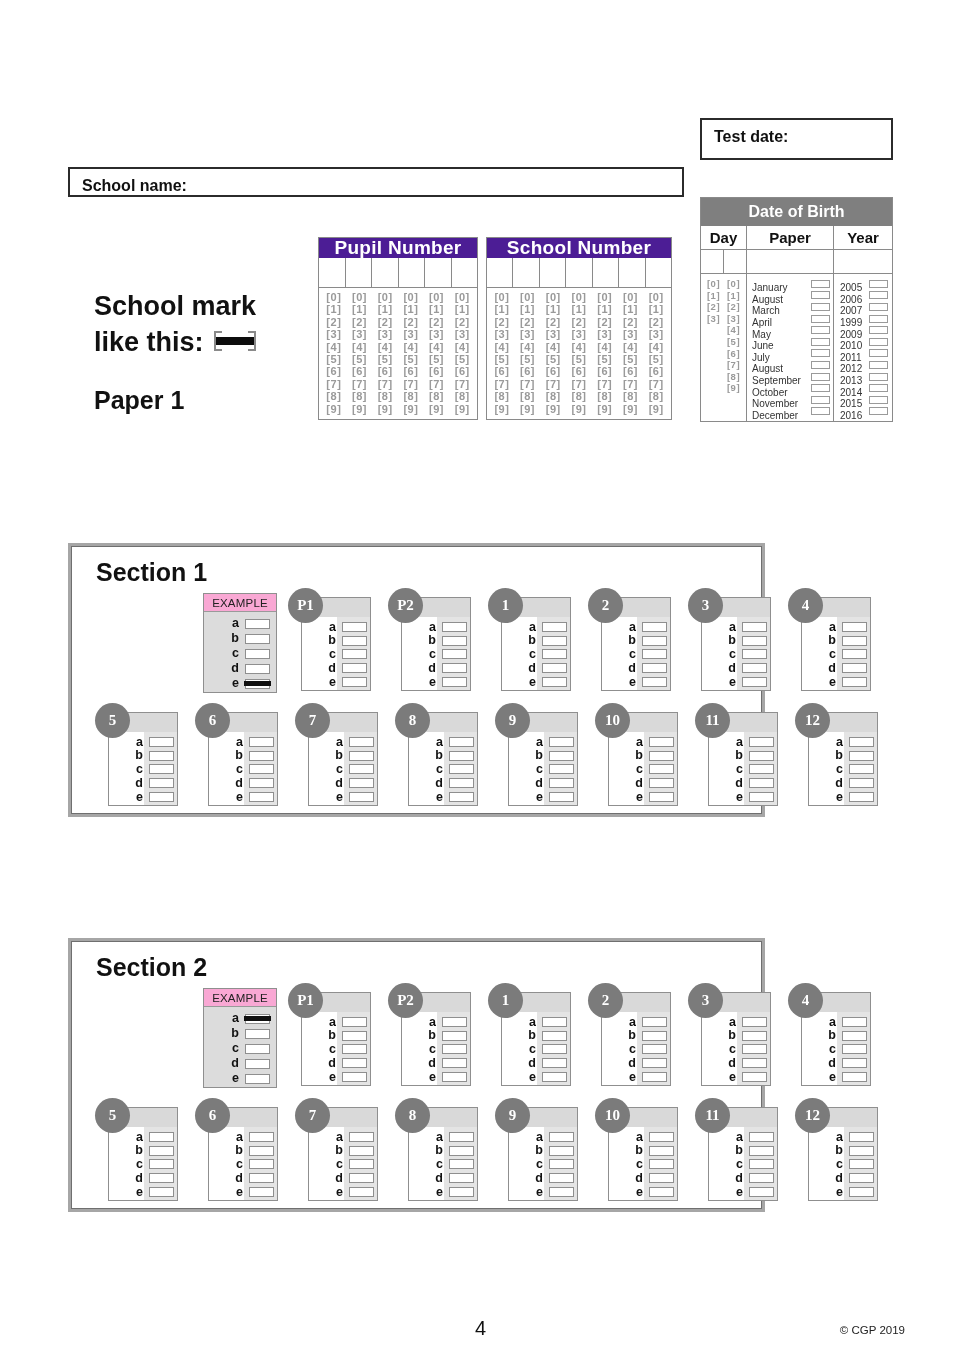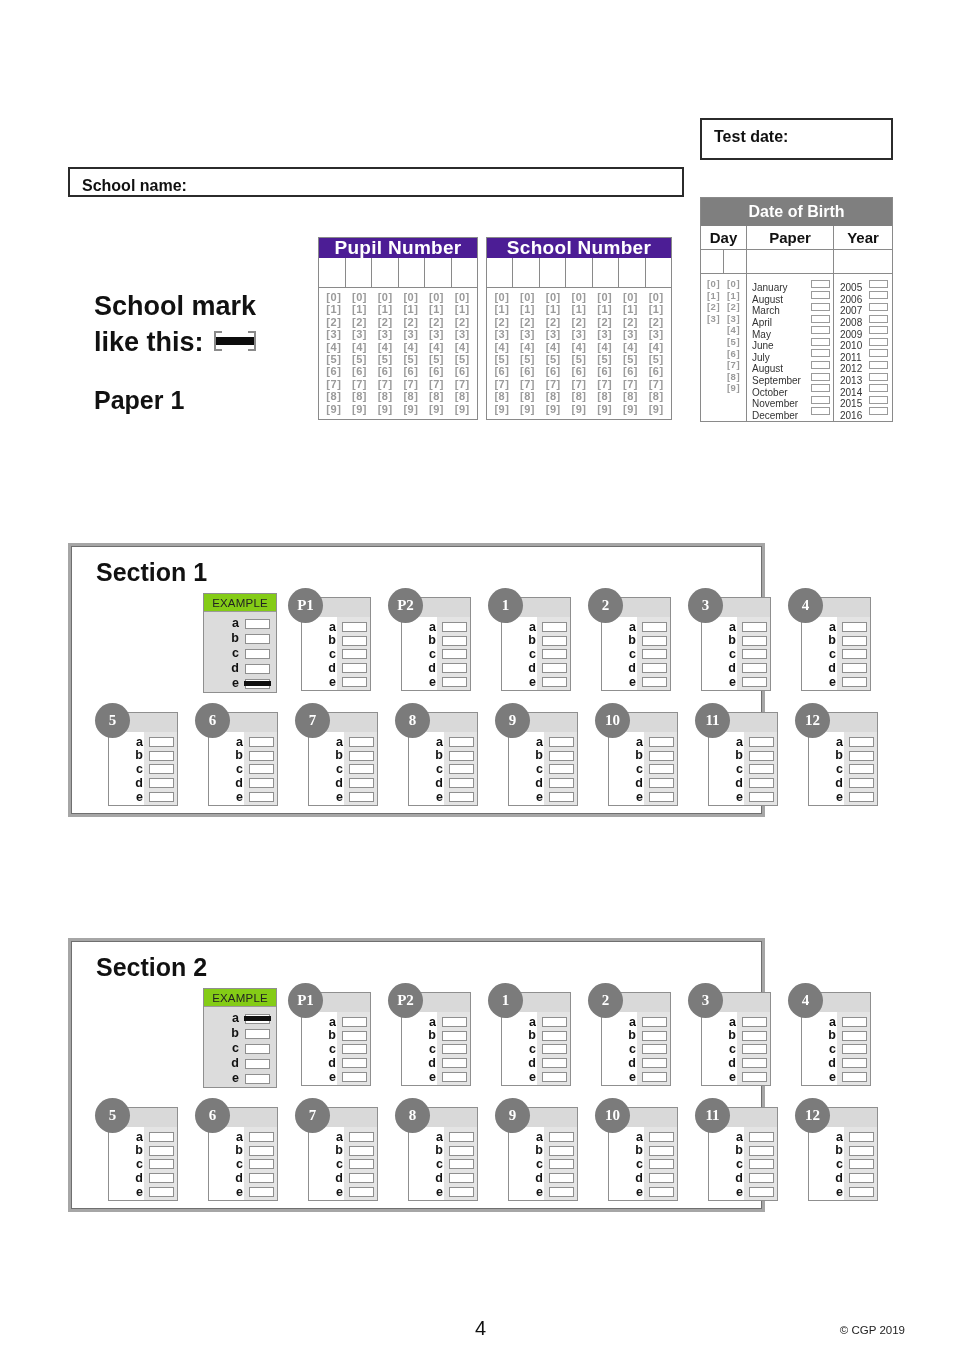--- a/index.html
+++ b/index.html
@@ -84,21 +84,21 @@
   .qrows { position:absolute; left:0; right:3px; top:22px; }
   .qrow { display:flex; align-items:center; justify-content:flex-end; height:13.8px; }
   .qletter { font-size:12.5px; font-weight:bold; color:#111; margin-right:6px; line-height:1; }
   .abox { width:25px; height:10px; border:1px solid #8f8f8f; background:#fff; position:relative; }
   .fillbar { position:absolute; left:-2px; right:-2px; top:1.5px; bottom:1.5px; background:#101010; }
   .qcircle { position:absolute; left:0; top:0; width:35px; height:35px; border-radius:50%;
              background:#7b7b7b; color:#fff; font-weight:bold; font-size:15px;
              display:flex; align-items:center; justify-content:center;font-family:Liberation Serif, serif; }
 
   .excell { position:absolute; width:74px; height:100px; border:1.5px solid #8f8f8f; background:#dcdcdc; }
-  .exhead { height:18px; border-bottom:1px solid #9a9a9a; background:#84cc16; display:flex;
+  .exhead { height:18px; border-bottom:1px solid #9a9a9a; background:#f9a8d4; display:flex;
             align-items:center; justify-content:center; font-size:11.5px; color:#222; letter-spacing:.2px; }
   .exrows { padding:4px 6px 0 0; }
   .exrows .qrow { height:15px; }
 
   
   .footer-left  { position:absolute; left:48px;  top:1364px; font-size:11.5px; color:#222; }
   .footer-page  { position:absolute; left:0; right:0; top:1317px; text-align:center; font-size:20px; color:#111; }
   .footer-right { position:absolute; right:56px; top:1324px; font-size:11.5px; color:#222; }
 </style>
 </head>
@@ -392,21 +392,21 @@
           </div>
           <div class="dob-row">
             <div class="dob-row-label">2006</div>
             <div class="cbox"></div>
           </div>
           <div class="dob-row">
             <div class="dob-row-label">2007</div>
             <div class="cbox"></div>
           </div>
           <div class="dob-row">
-            <div class="dob-row-label">2008</div>
+            <div class="dob-row-label">1999</div>
             <div class="cbox"></div>
           </div>
           <div class="dob-row">
             <div class="dob-row-label">2009</div>
             <div class="cbox"></div>
           </div>
           <div class="dob-row">
             <div class="dob-row-label">2010</div>
             <div class="cbox"></div>
           </div>

